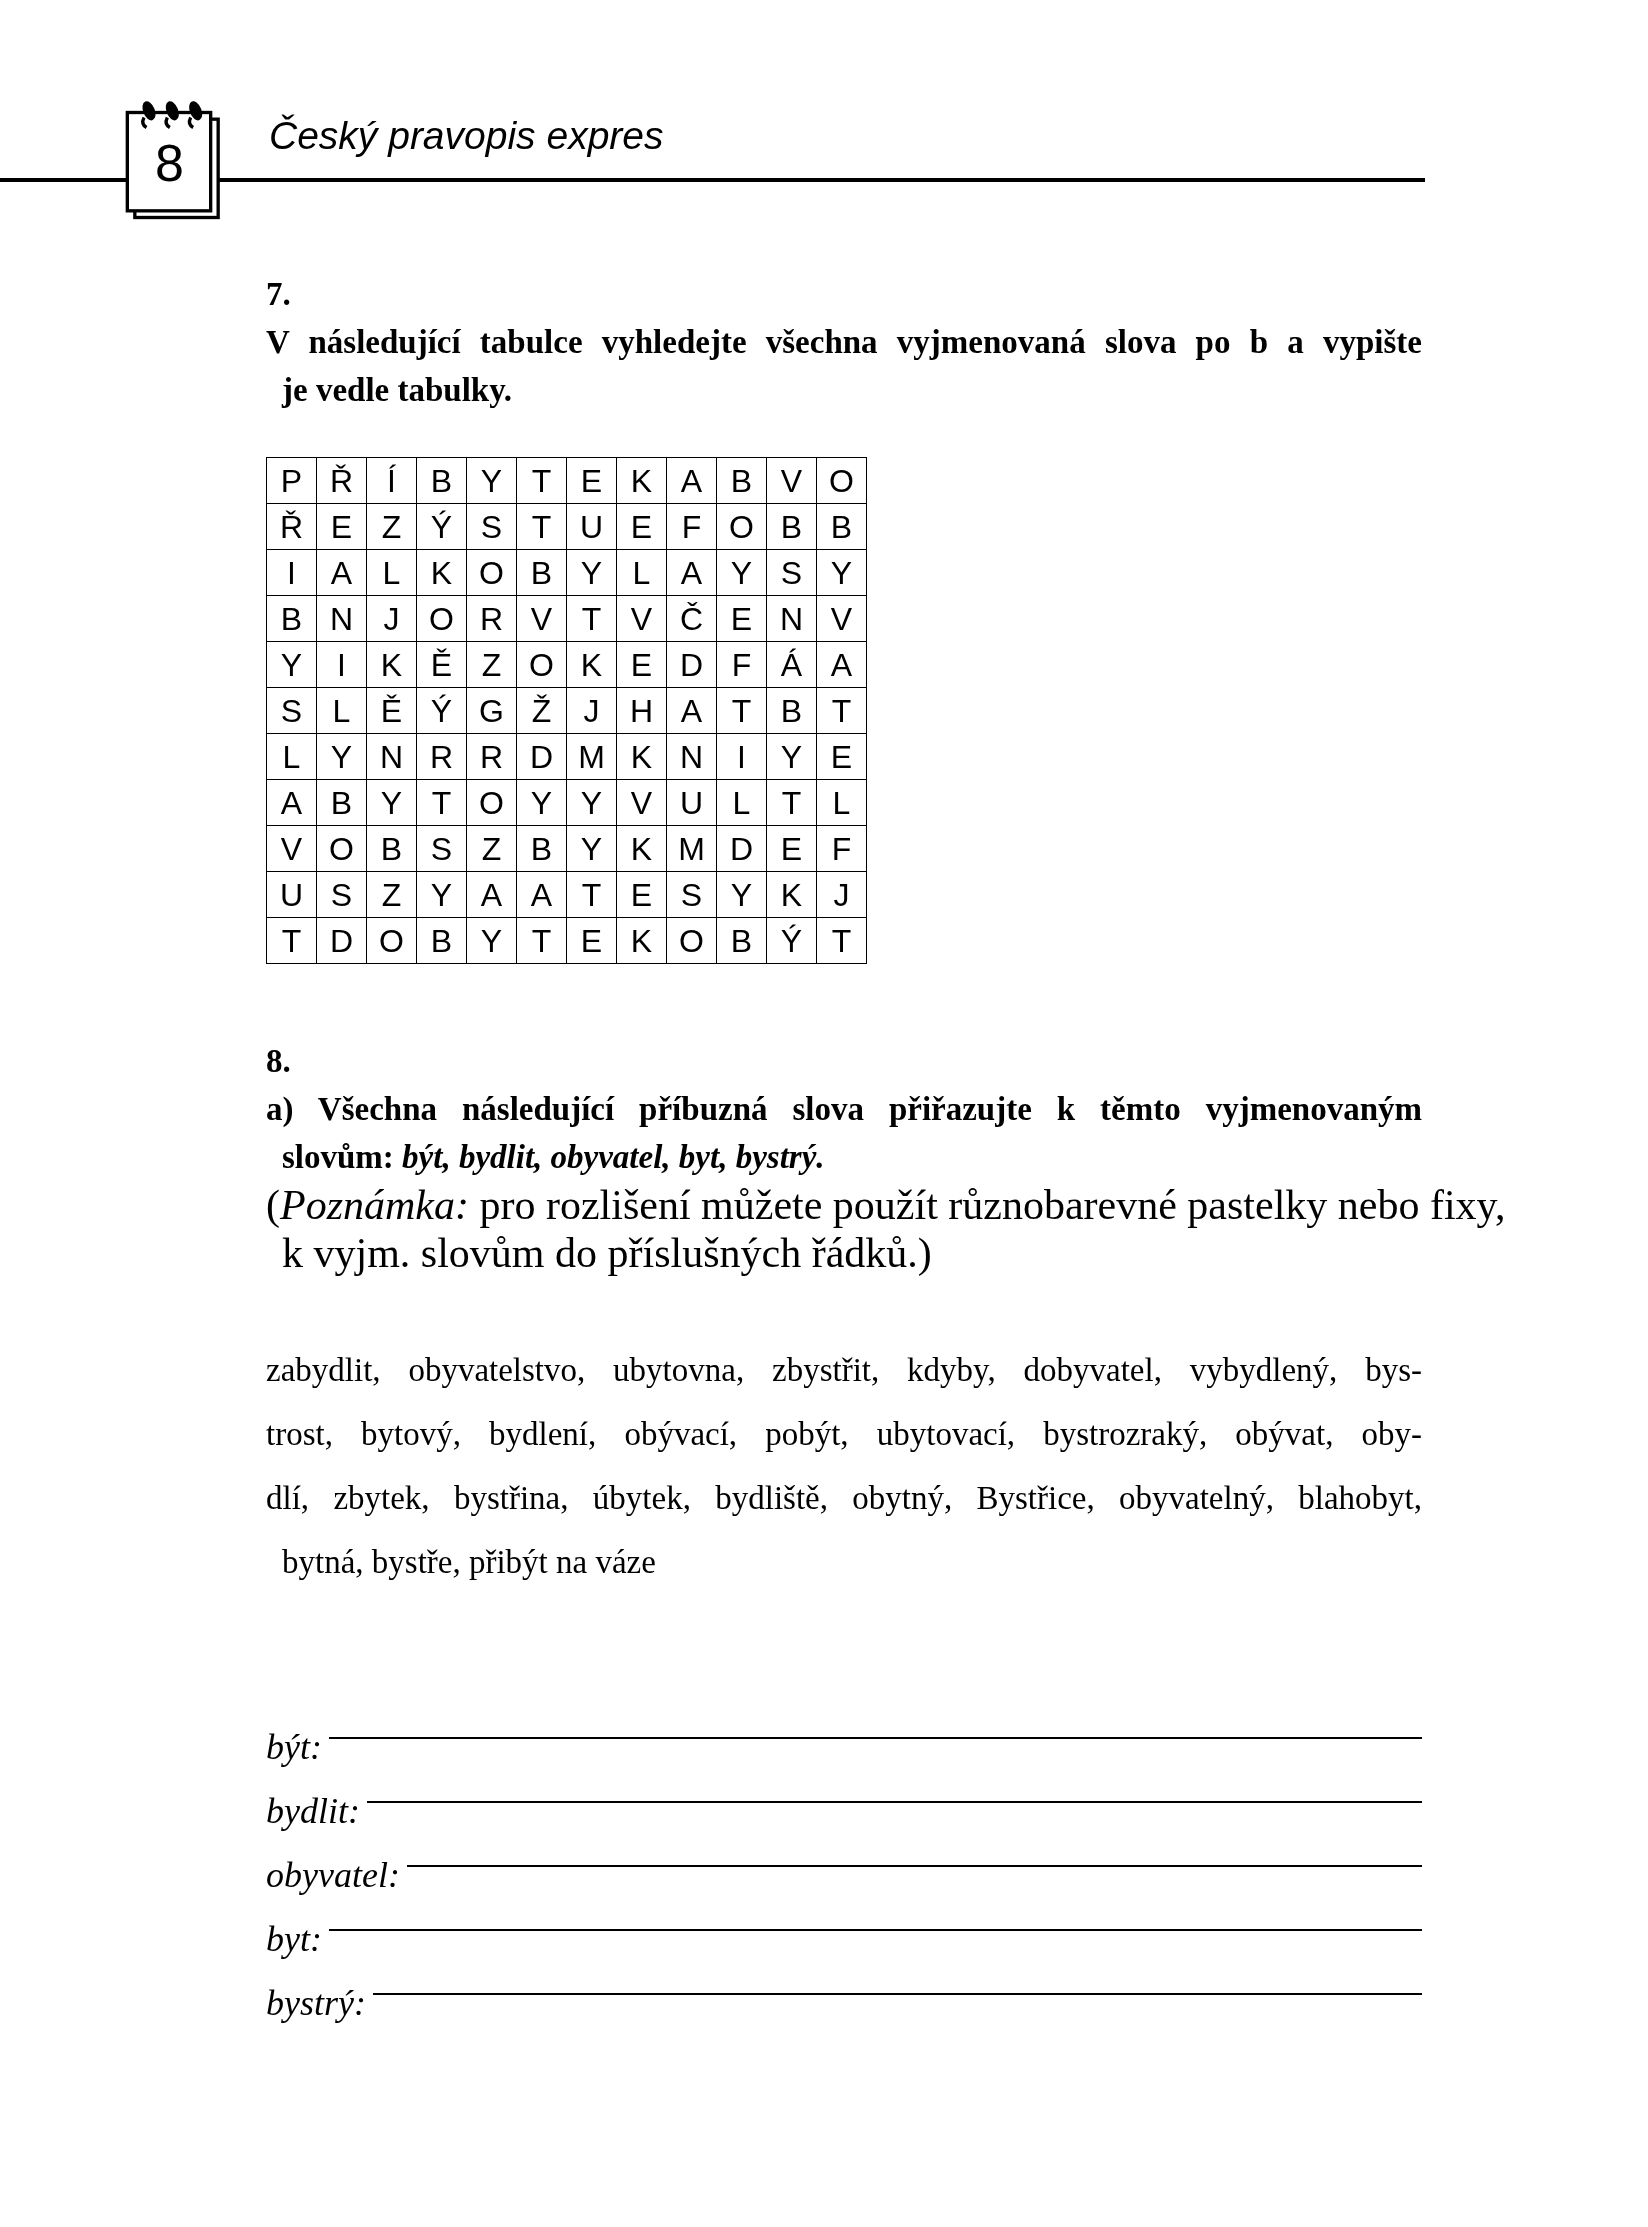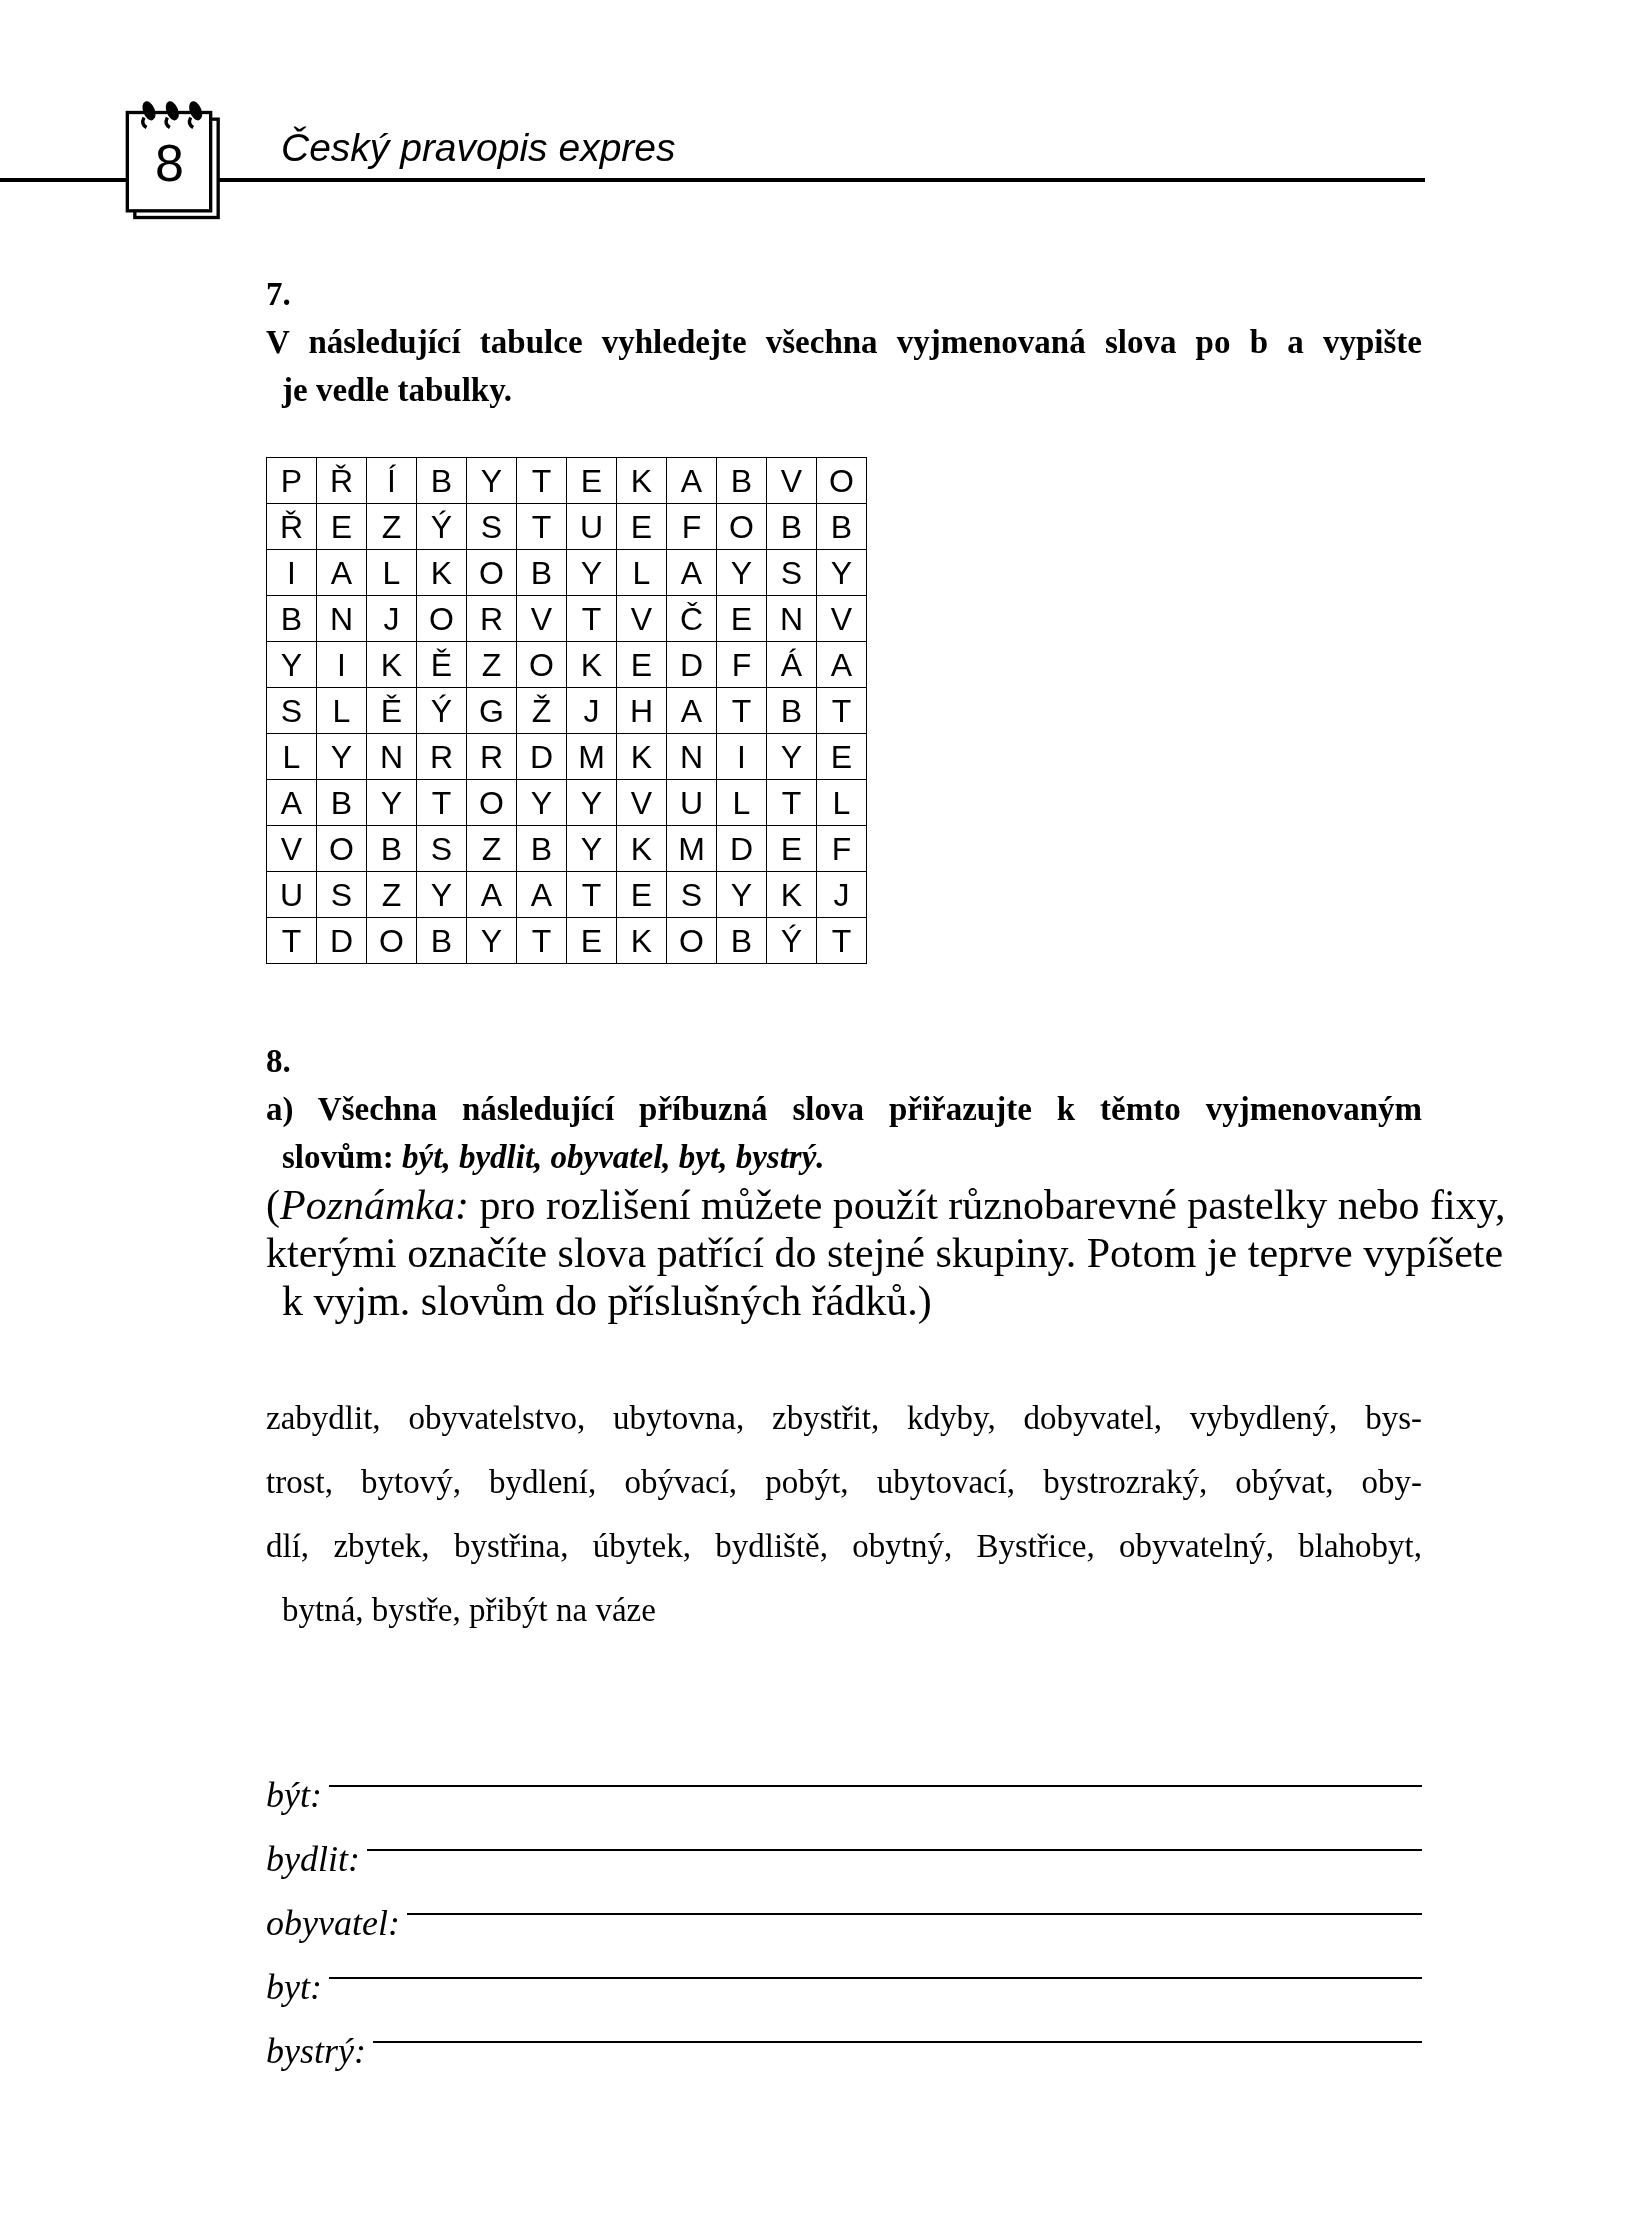--- a/index.html
+++ b/index.html
@@ -20,21 +20,21 @@
   }
   .notepad { position: absolute; left: 119px; top: 94px; width: 110px; height: 132px; z-index: 2; }
   .notepad svg { display: block; }
   .page-num {
     position: absolute; left: 8.4px; top: 43px; width: 84px;
     text-align: center;
     font-family: "Liberation Sans", sans-serif;
     font-size: 52px; line-height: 1; color: #000;
   }
   .book-title {
-    position: absolute; left: 269px; top: 115px; margin: 12px;
+    position: absolute; left: 269px; top: 115px; margin: 0;
     font-family: "Liberation Sans", sans-serif;
     font-style: italic; font-weight: normal;
     font-size: 39px; line-height: 1.1;
     letter-spacing: 0px;
     z-index: 2;
   }
 
   
   .content { position: absolute; left: 266px; width: 1156px; }
   .bline { font-size: 33px; line-height: 48px; font-weight: bold; }
@@ -265,21 +265,20 @@
       </tbody>
   </table>
 </section>
 
 <section class="content sec8">
   <div class="bline">8.</div>
   <div class="bline jline">a) Všechna následující příbuzná slova přiřazujte k těmto vyjmenovaným</div>
   <div class="bline lline"><span>slovům: </span><span class="it">být, bydlit, obyvatel, byt, bystrý.</span></div>
 
   <div class="rline jline"><span>(</span><span class="it">Poznámka:</span><span> pro rozlišení můžete použít různobarevné pastelky nebo fixy,</span></div>
-  <div class="rline jline">kterými označíte slova patřící do stejné skupiny. Potom je teprve vypíšete</div>
   <div class="rline lline">k vyjm. slovům do příslušných řádků.)</div>
 
   <div class="word-list" id="word-list">
       <div class="jline">zabydlit, obyvatelstvo, ubytovna, zbystřit, kdyby, dobyvatel, vybydlený, bys-</div>
       <div class="jline">trost, bytový, bydlení, obývací, pobýt, ubytovací, bystrozraký, obývat, oby-</div>
       <div class="jline">dlí, zbytek, bystřina, úbytek, bydliště, obytný, Bystřice, obyvatelný, blahobyt,</div>
       <div class="lline">bytná, bystře, přibýt na váze</div>
     </div>
 
   <div class="answers" id="answers">

